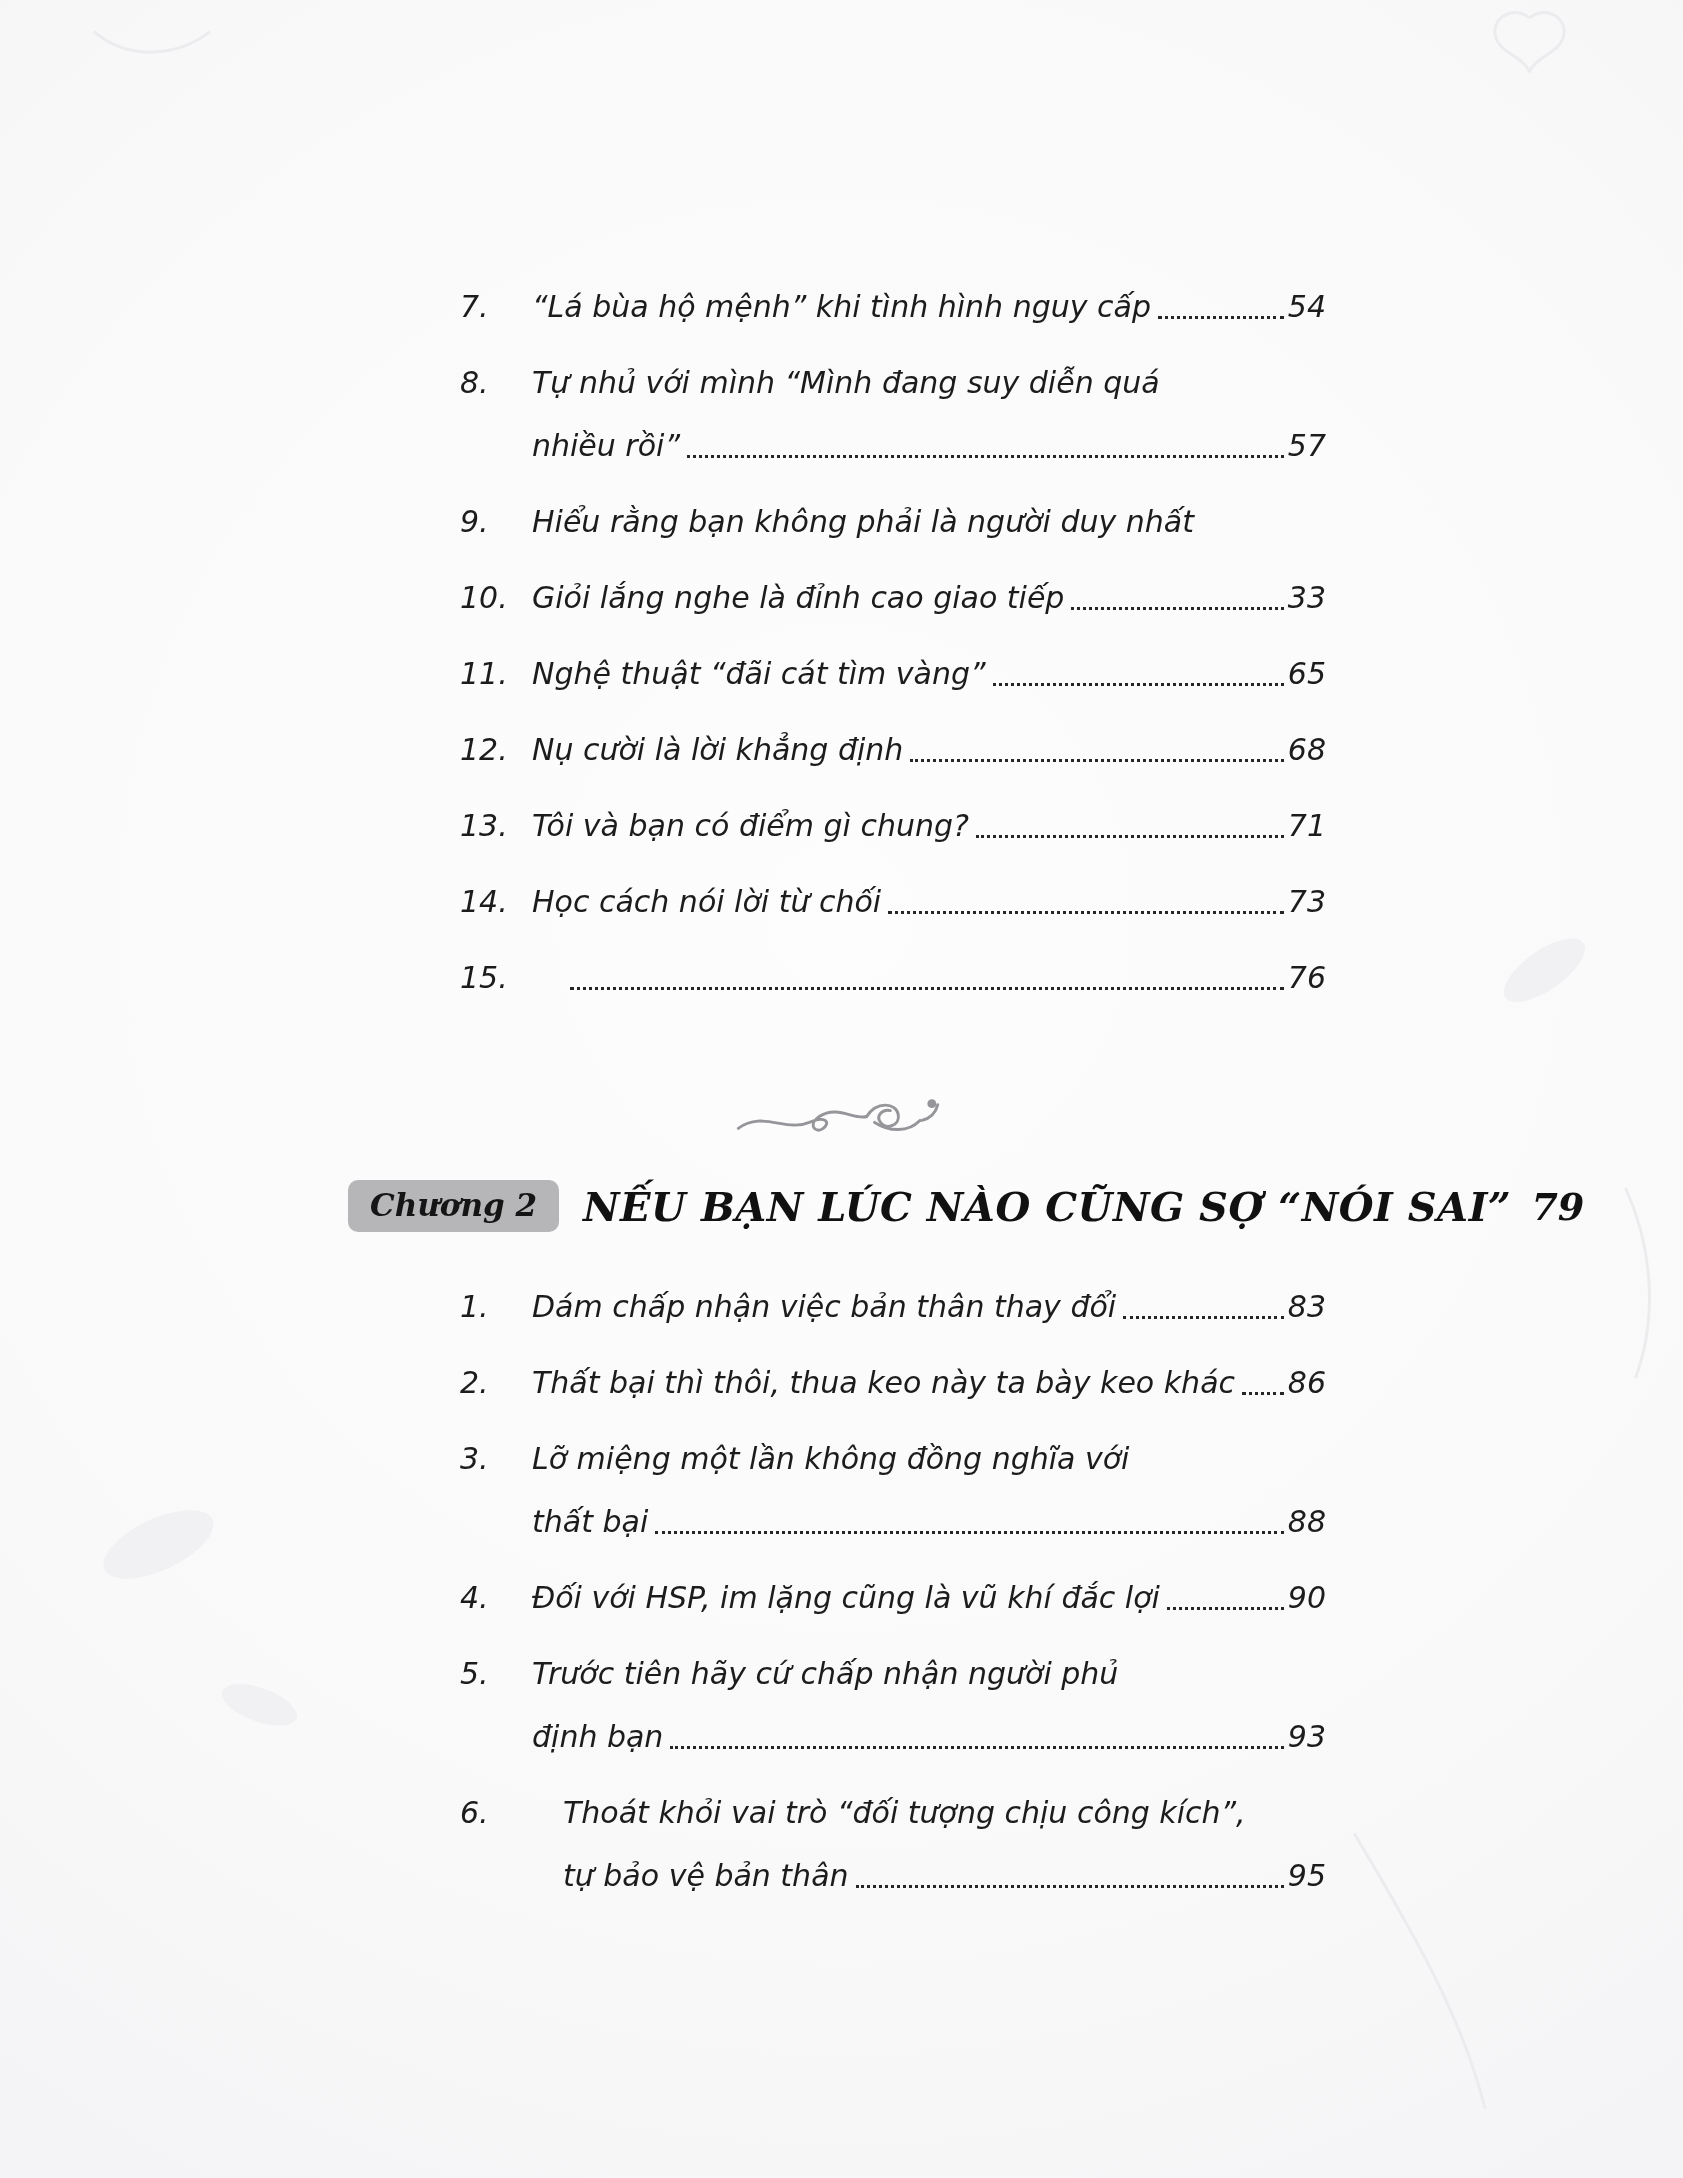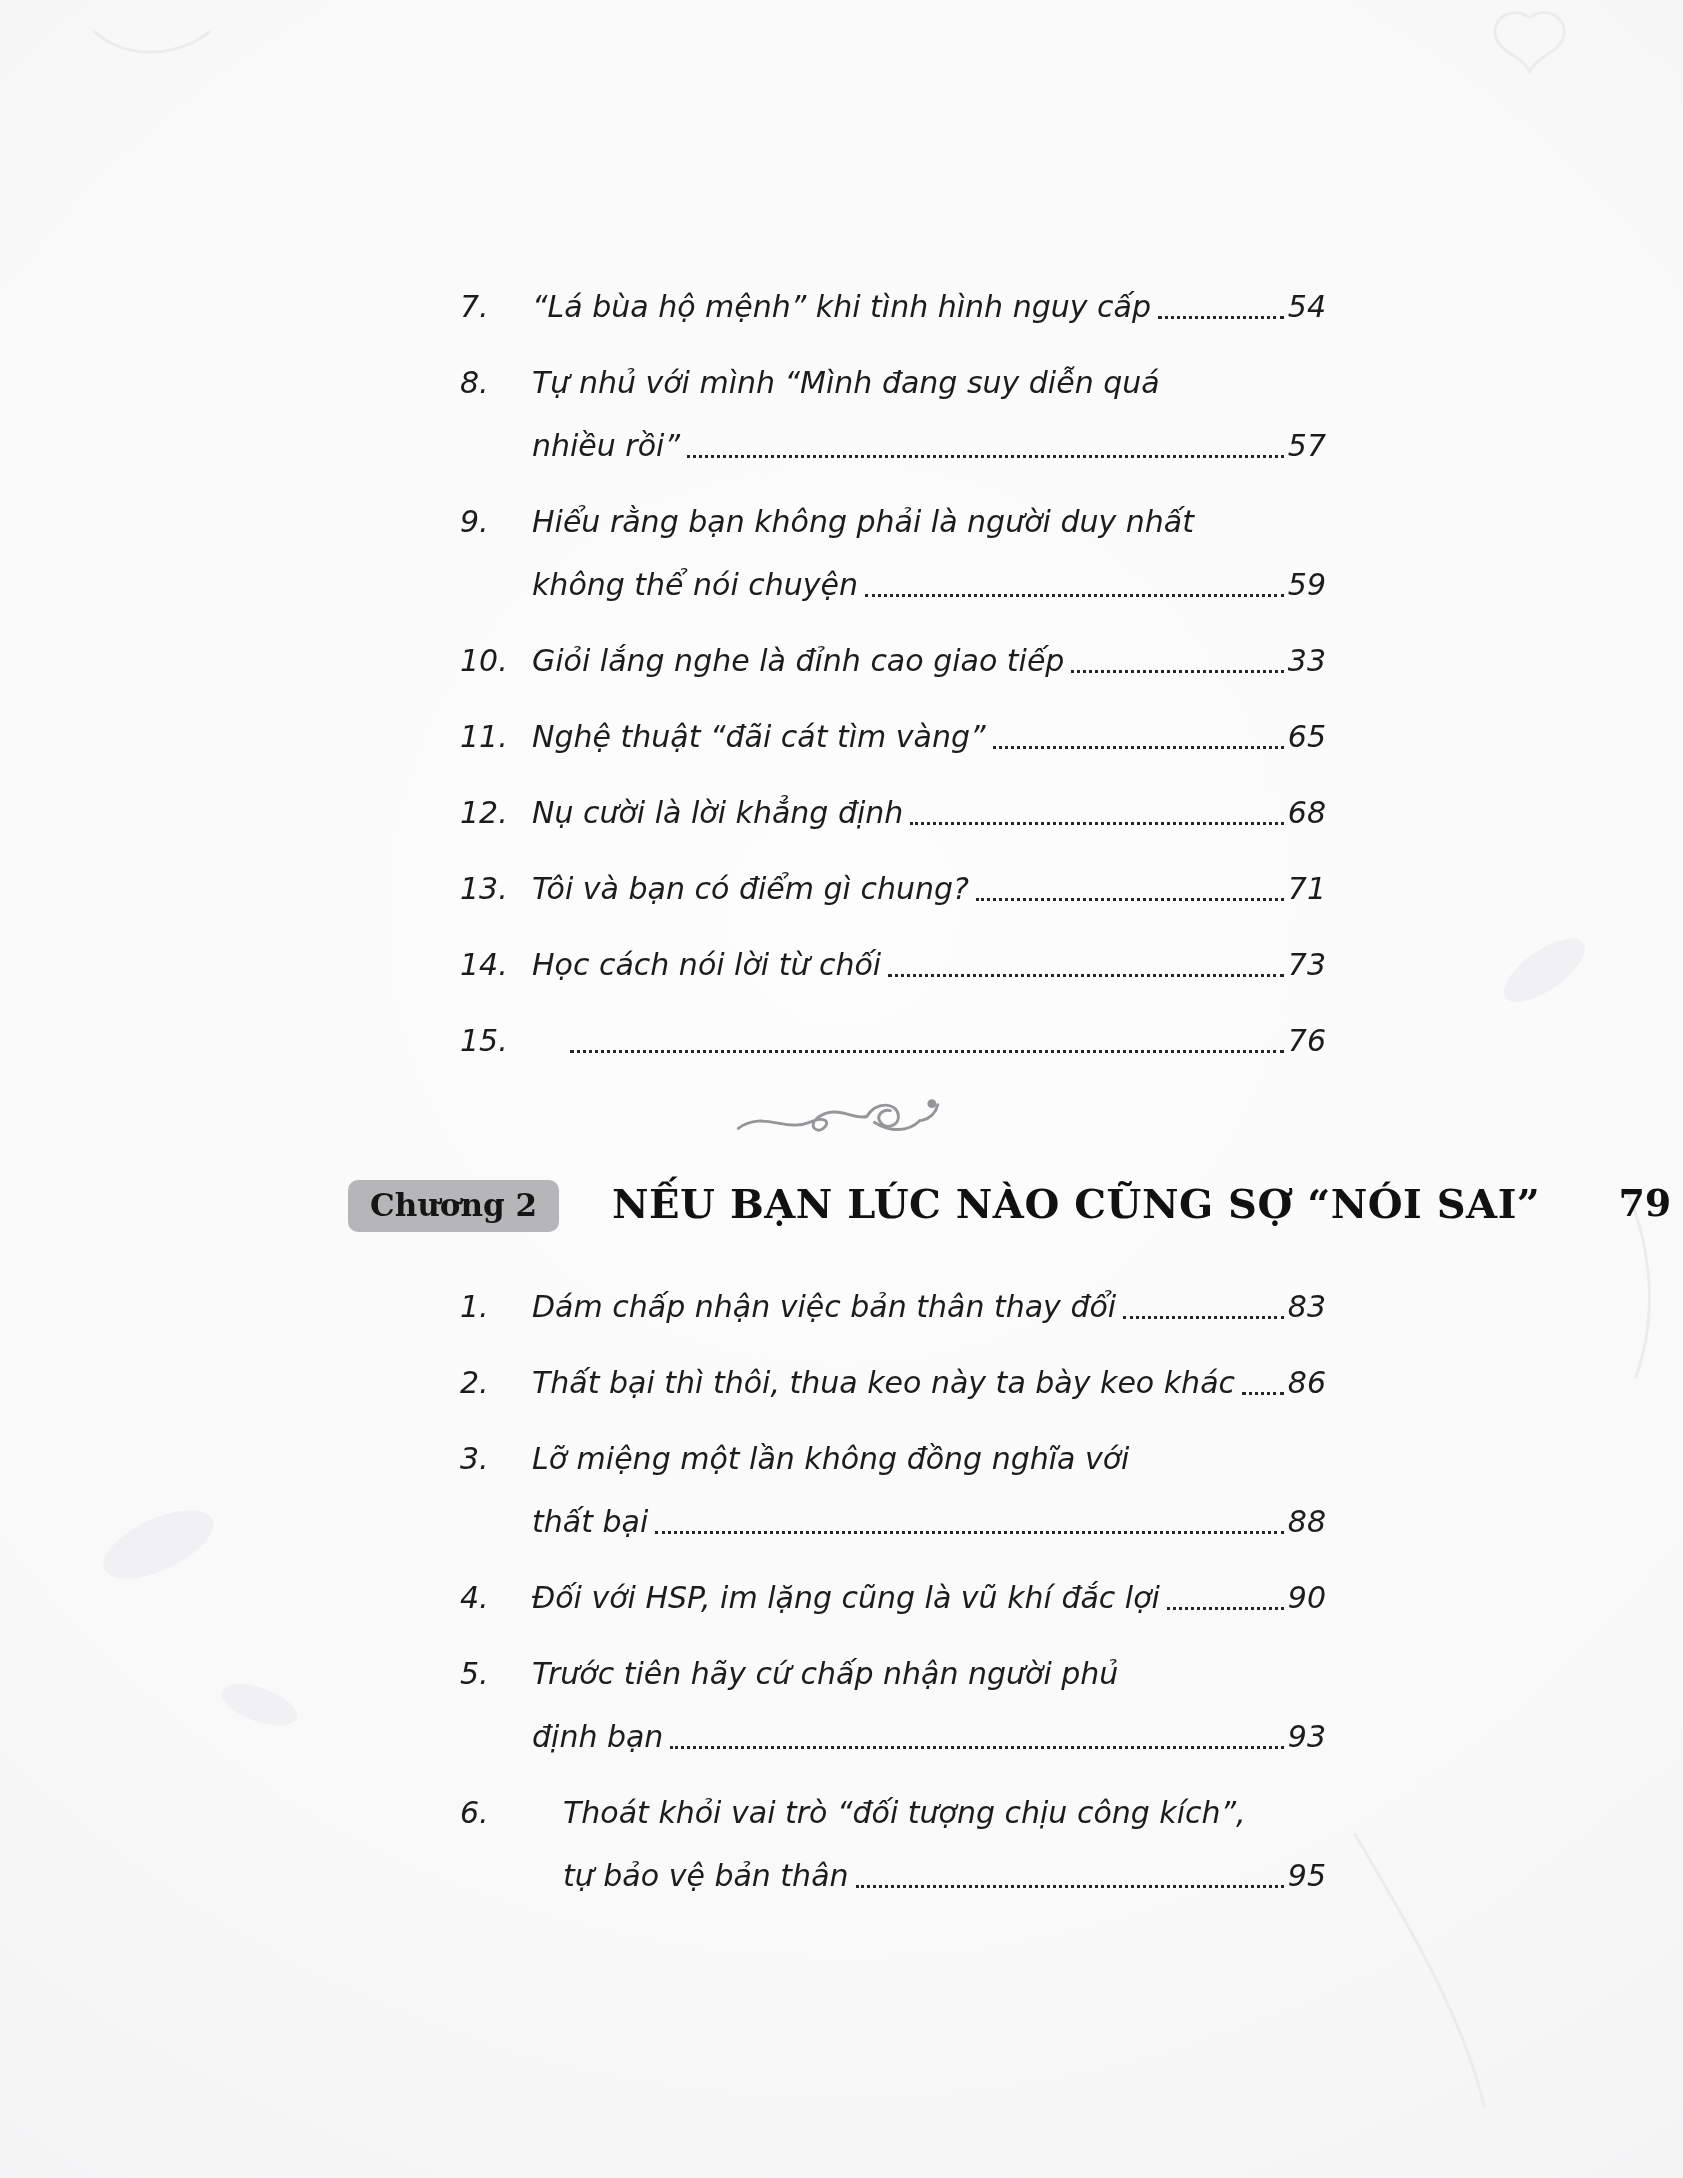--- a/index.html
+++ b/index.html
@@ -41,22 +41,22 @@
 
   
   .ornament-wrap {
     position:absolute; top:1077px; left:0; width:1683px;
     text-align:center;
   }
 
   
   .chapter-heading {
     position:absolute; top:1180px; left:348px; width:978px;
-    display:flex; align-items:flex-start;
-    font-weight:bold; color:#111;gap:29px;
+    display:flex; align-items:center;
+    font-style:italic; font-weight:bold; color:#111;
   }
   .chapter-pill {
     flex:none;
     background:#b6b6b8; color:#151515;
     font-family:"DejaVu Serif", "Liberation Serif", serif;
     font-size:31px;
     padding:7px 22px 9px;
     border-radius:10px;
     margin-right:24px;
   }
@@ -124,25 +124,20 @@
           </div>
         </span>
   </div>
 
   <div class="toc-entry">
     <span class="entry-num">9.</span>
     <span class="entry-body">
           <div class="entry-line">
             <span class="entry-text">Hiểu rằng bạn không phải là người duy nhất</span>
           </div>
-          <div class="entry-line">
-            <span class="entry-text">không thể nói chuyện</span>
-            <span class="dots"></span>
-            <span class="entry-page">59</span>
-          </div>
         </span>
   </div>
 
   <div class="toc-entry">
     <span class="entry-num">10.</span>
     <span class="entry-body">
           <div class="entry-line">
             <span class="entry-text">Giỏi lắng nghe là đỉnh cao giao tiếp</span>
             <span class="dots"></span>
             <span class="entry-page">33</span>

